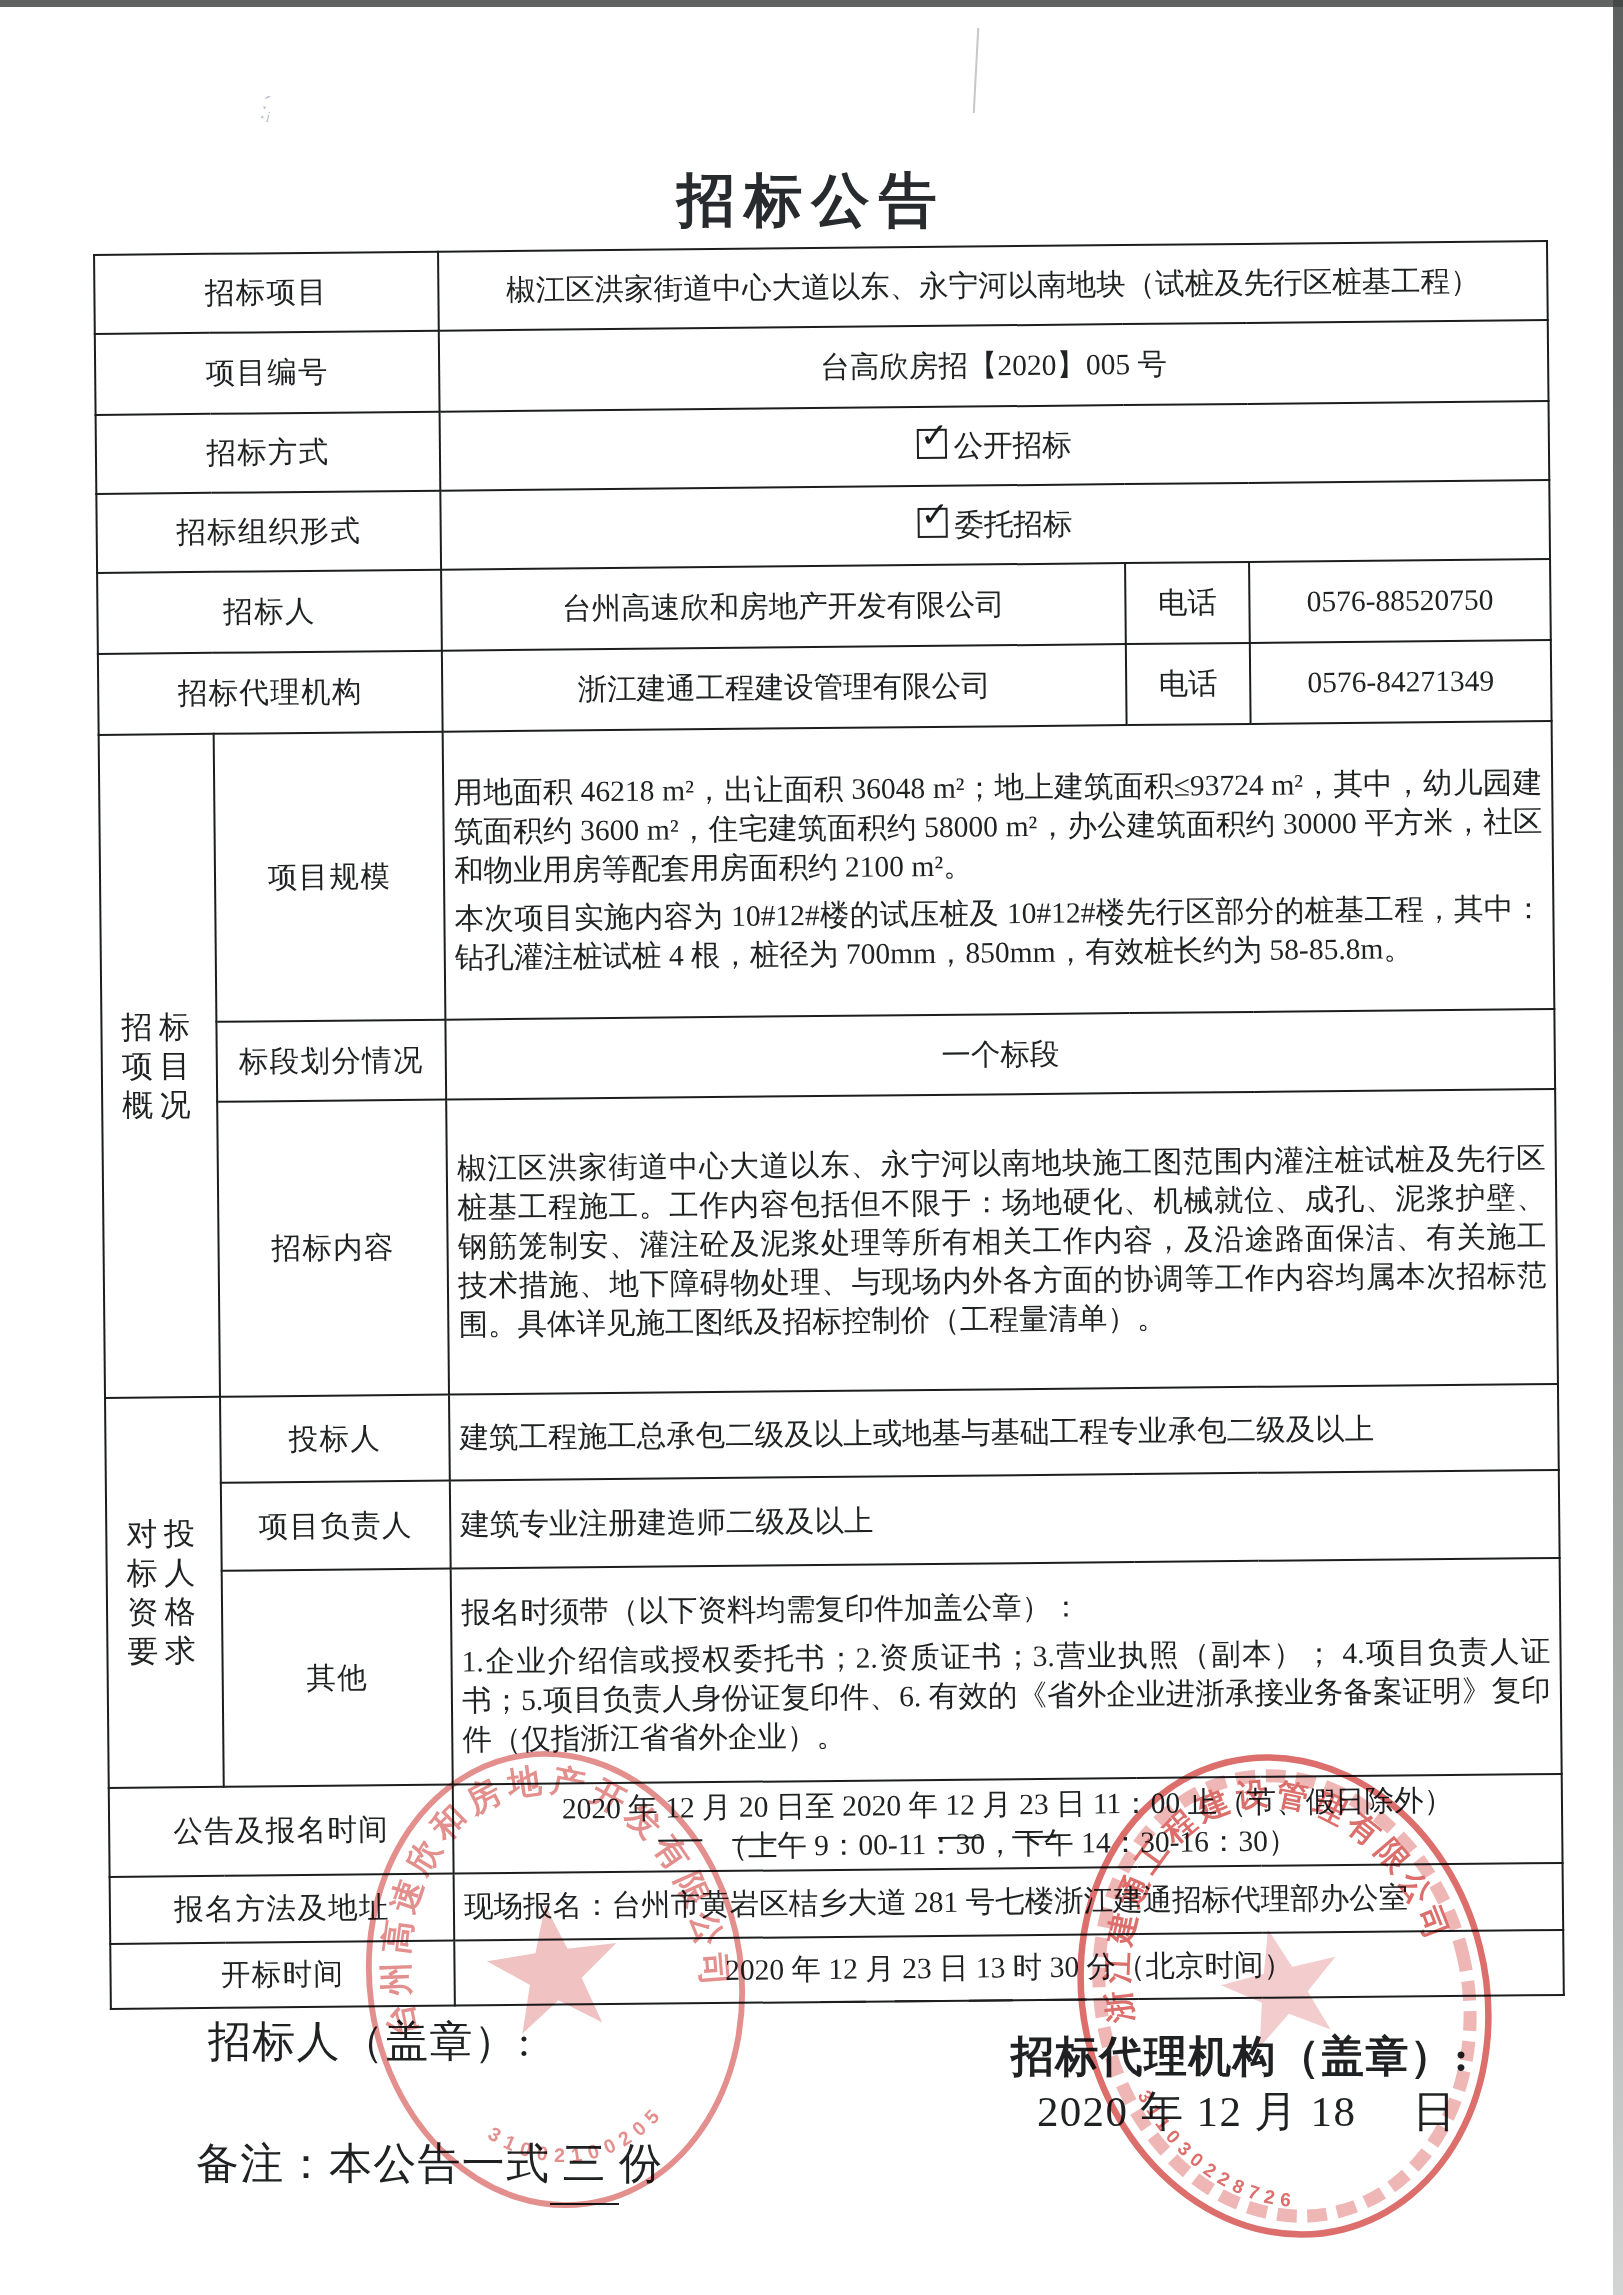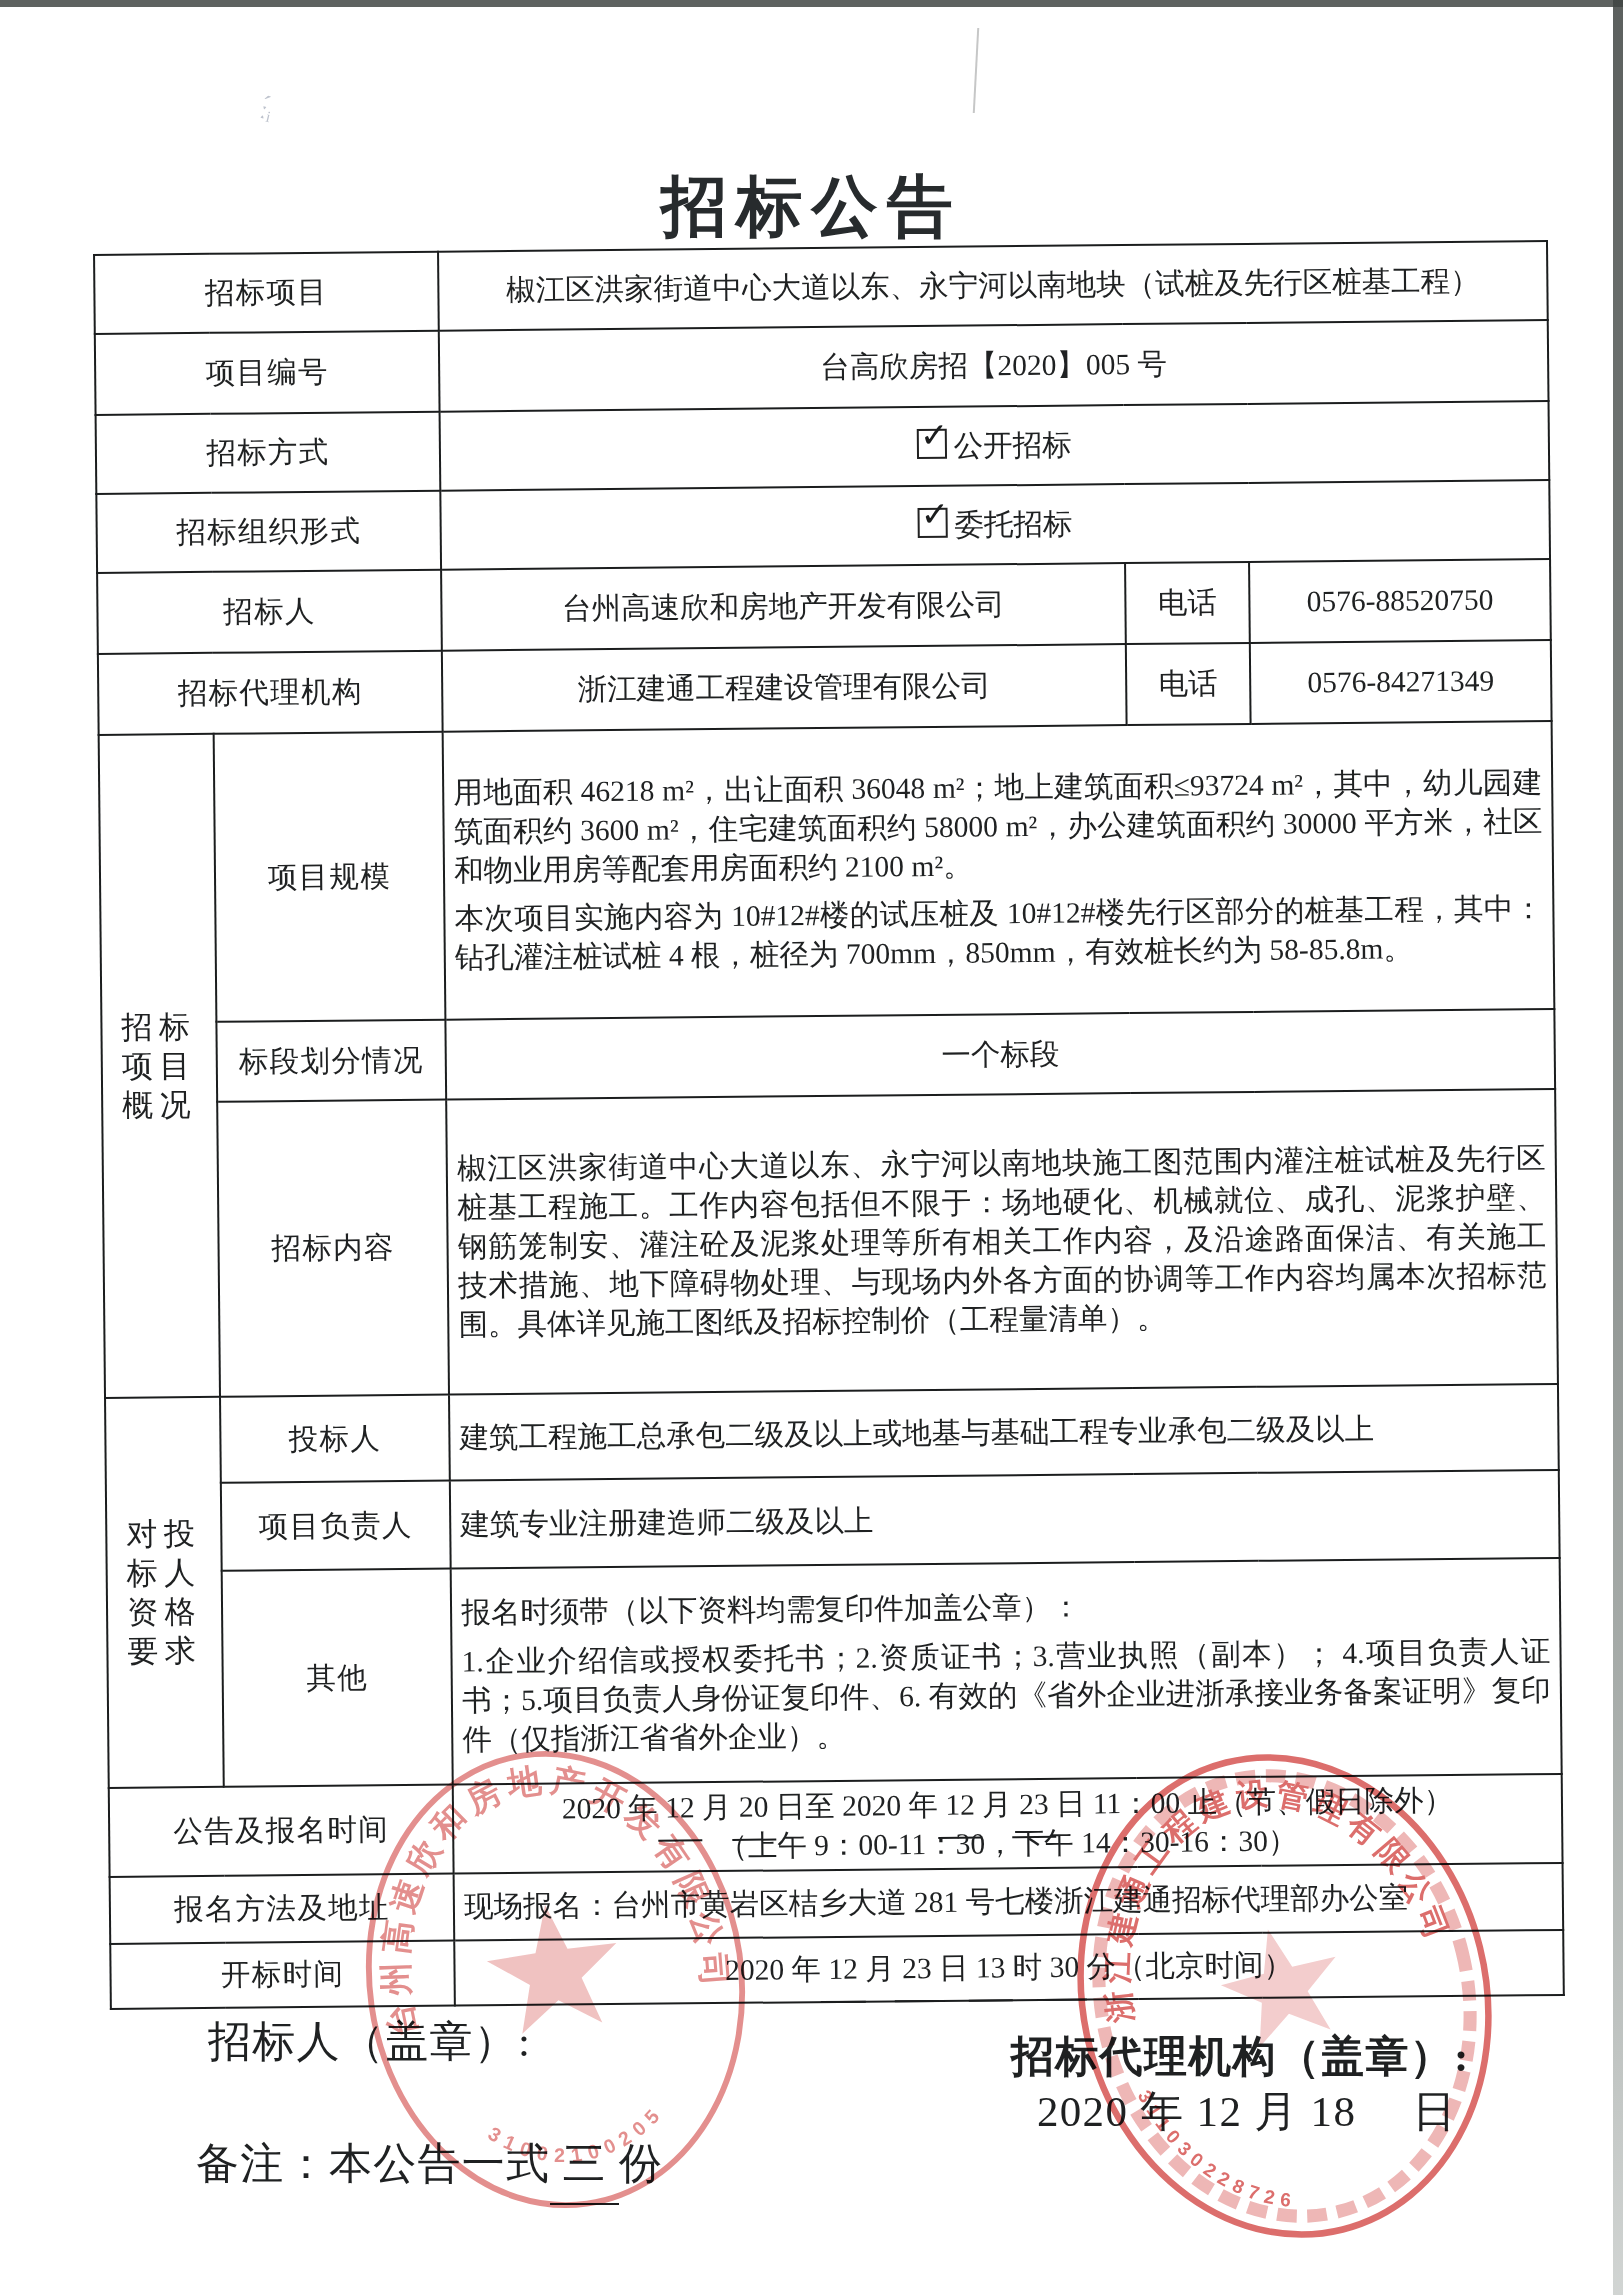--- a/index.html
+++ b/index.html
@@ -11,21 +11,21 @@
   
   .edge-top{position:absolute;left:0;top:0;width:1623px;height:6.5px;background:#4c514f;opacity:.9;}
   .edge-right{position:absolute;right:0;top:0;width:10.5px;height:2295px;
     background:linear-gradient(180deg,#3f4442 0%,#6a706d 40%,#9aa09d 75%,#c9cdcb 100%);opacity:.85;}
   .smudge{position:absolute;left:259px;top:98px;width:30px;height:39px;color:#8a93a6;opacity:.55;font-size:26px;transform:rotate(14deg);}
   .hairline{position:absolute;left:975px;top:27.5px;width:2px;height:85px;background:#5b5f5e;opacity:.35;transform:rotate(3deg);}
 
   .page-title{
     position:absolute;top:162px;left:0;width:1623px;text-align:center;
     font-family:"Liberation Sans","DejaVu Sans",sans-serif;
-    font-size:66px;font-weight:bold;letter-spacing:9.2px;color:#272b2d;
+    font-size:58px;font-weight:bold;letter-spacing:9.2px;color:#272b2d;
   }
 
   table.doc{
     position:absolute;left:93px;top:247px;width:1453px;
     border-collapse:collapse;table-layout:fixed;
     transform:rotate(-0.55deg);transform-origin:50% 0;
   }
   table.doc td{
     border:2px solid #1b1d1e;
     font-size:29.5px;line-height:39px;

